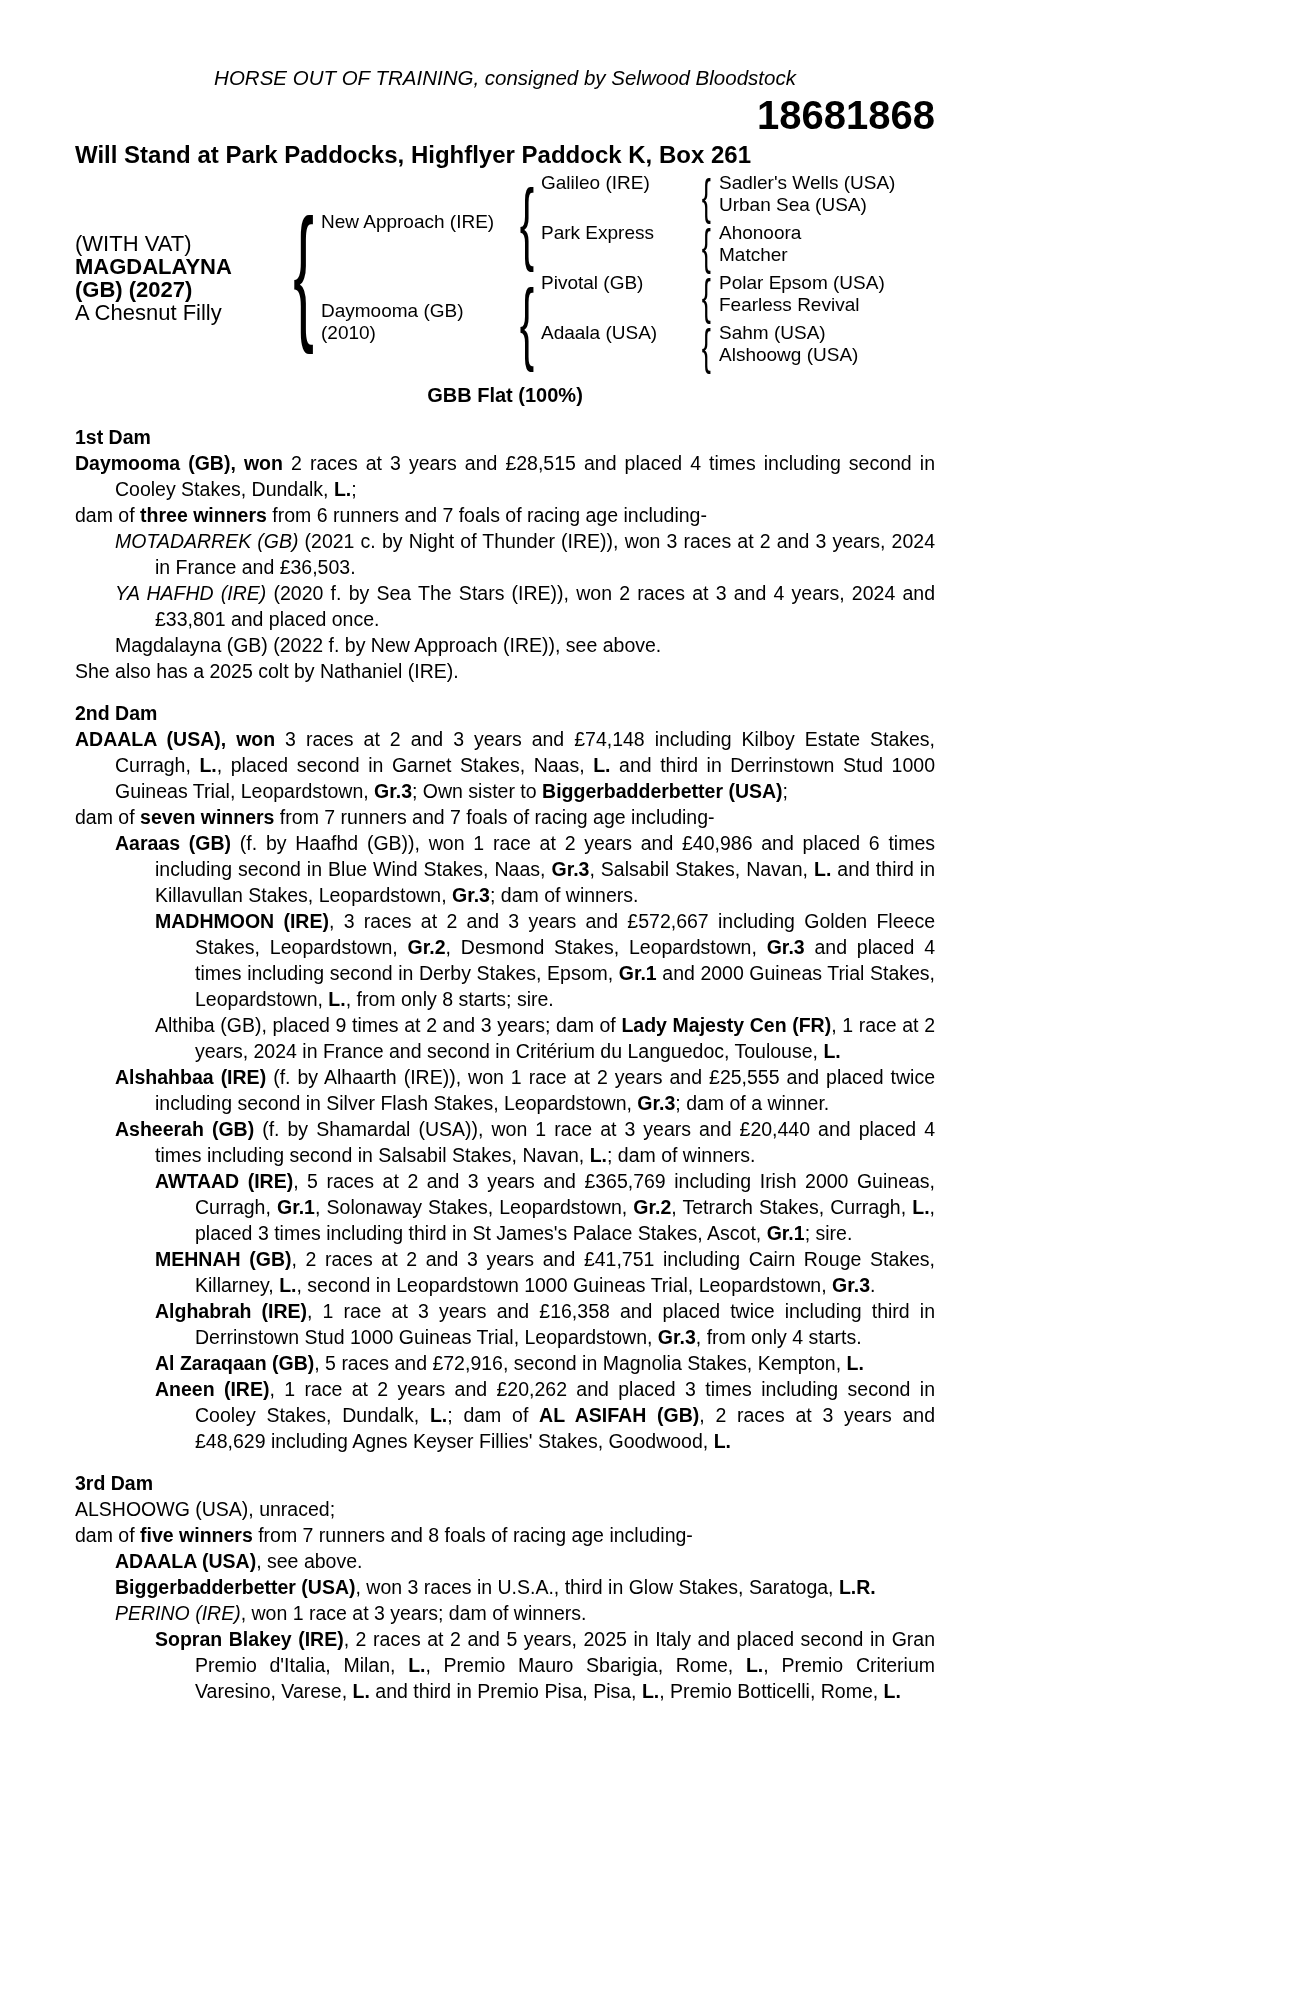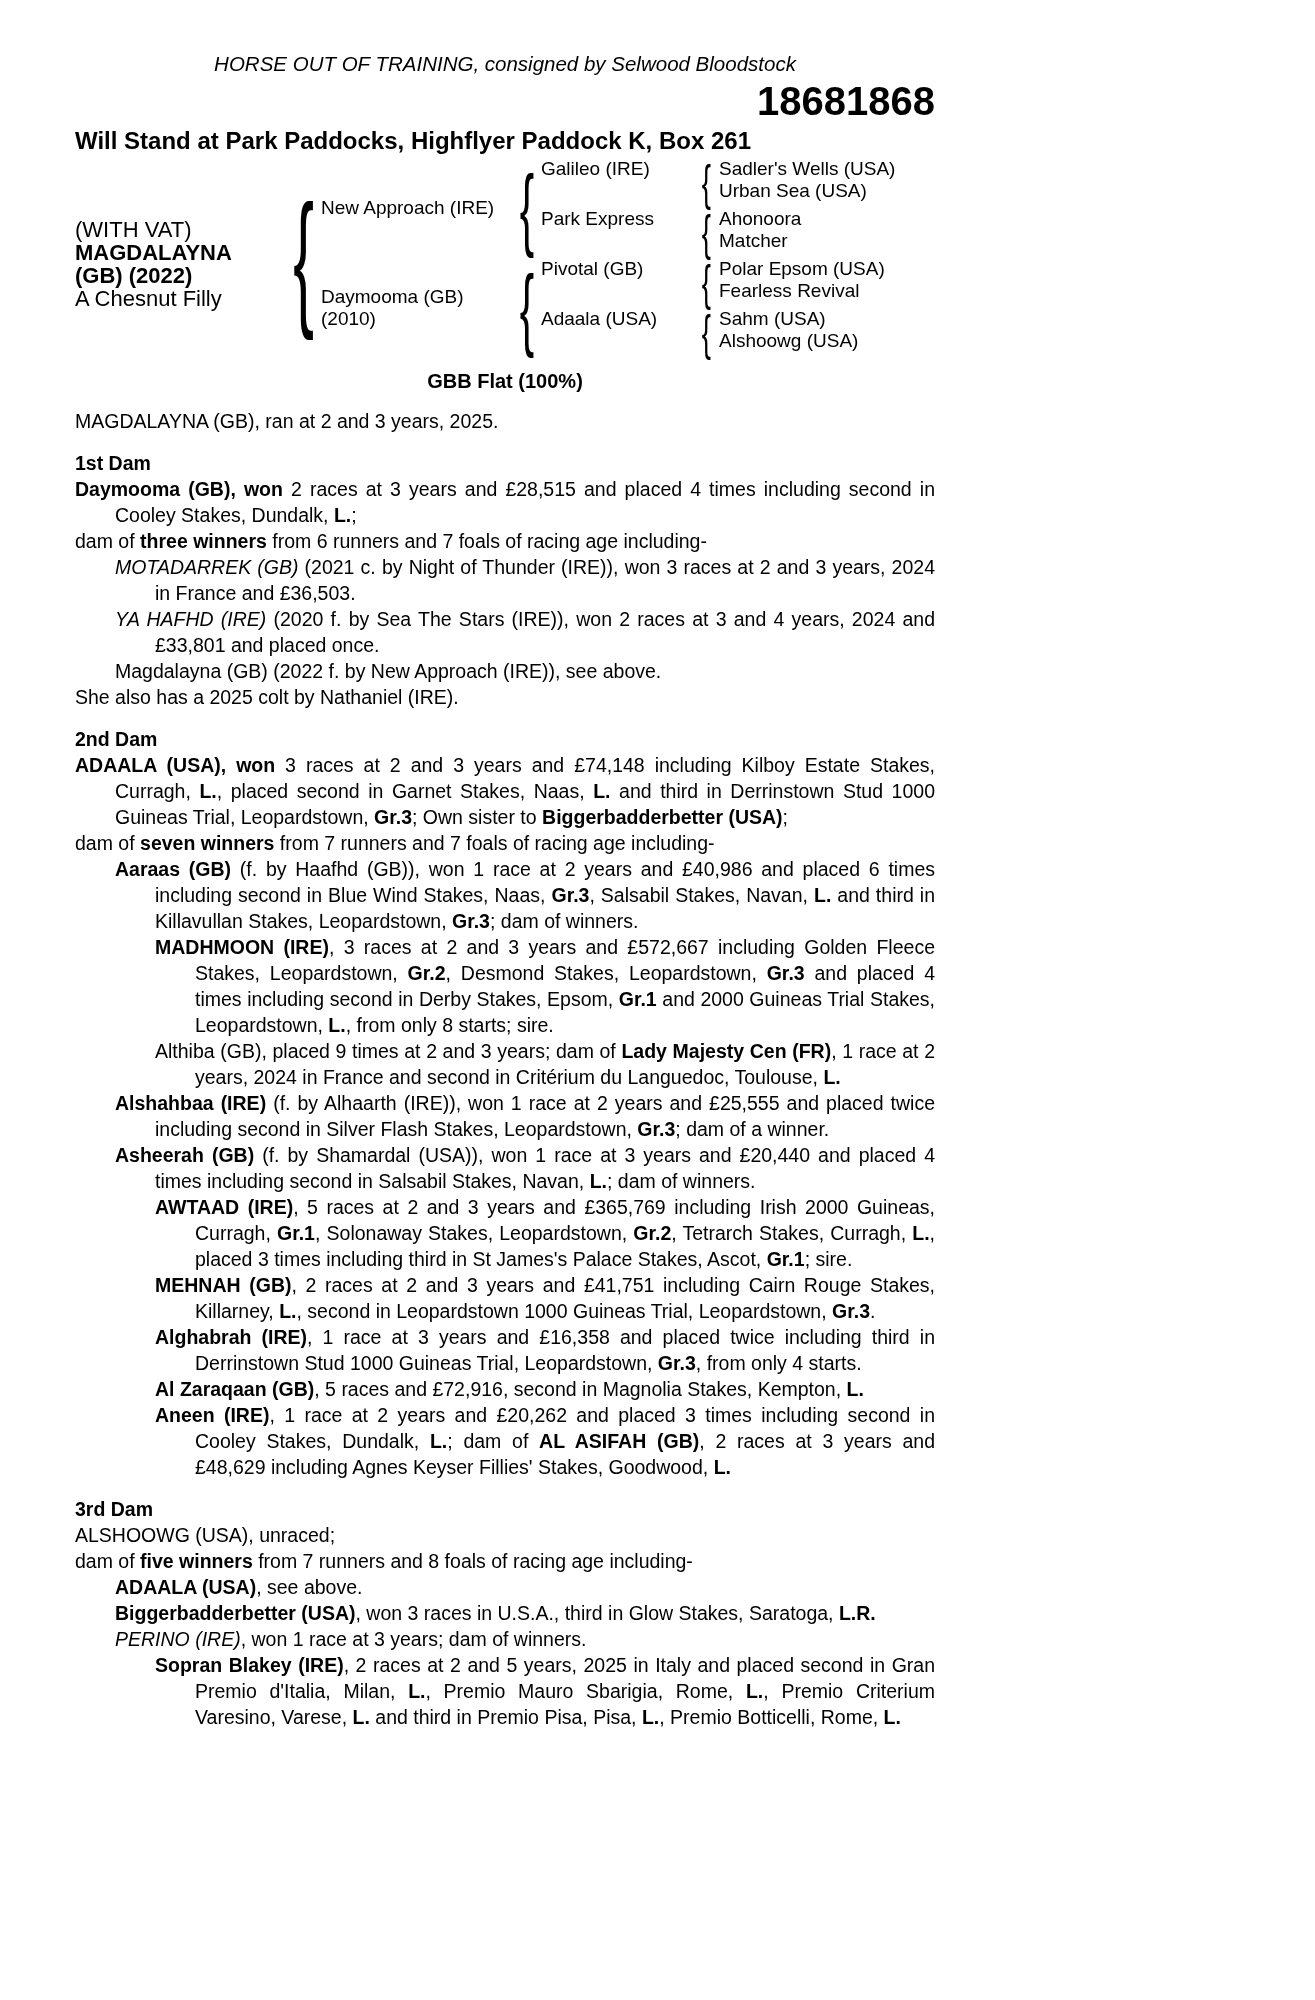--- a/index.html
+++ b/index.html
@@ -9,21 +9,21 @@
     width: 1315px;
     height: 2000px;
     background: #ffffff;
     color: #000000;
     font-family: "Liberation Sans", sans-serif;
     overflow: hidden;
   }
   .content {
     position: absolute;
     left: 75px;
-    top: 51px;
+    top: 65px;
     width: 860px;
     font-size: 19.5px;
     line-height: 26px;
   }
   .consignment {
     text-align: center;
     font-style: italic;
     font-size: 20.5px;
   }
   .lot-row {
@@ -94,21 +94,21 @@
       <span>1868</span>
       <span>1868</span>
     </div>
 
     <div class="stand">Will Stand at Park Paddocks, Highflyer Paddock K, Box 261</div>
 
     <div class="pedigree">
       <div class="ped-left">
         <div>(WITH VAT)</div>
         <div class="bold">MAGDALAYNA</div>
-        <div class="bold">(GB) (2022)</div>
+        <div class="bold">(GB) (2027)</div>
         <div>A Chesnut Filly</div>
       </div>
 
       <div class="brace b1">
           <span>{</span>
         </div>
 
       <div class="ped-col">
 
         <div class="ped-parent">
@@ -173,21 +173,20 @@
             </div>
           </div>
         </div>
 
       </div>
     </div>
 
     <div class="gbb">GBB Flat (100%)</div>
 
     <div id="sections">
-        <p class="para ind-0"><span>MAGDALAYNA (GB), ran at 2 and 3 years, 2025.</span></p>
         <div class="section-heading">1st Dam</div>
         <p class="para ind-0"><span class="bold">Daymooma (GB), won </span><span>2 races at 3 years and £28,515 and placed 4 times including second in Cooley Stakes, Dundalk, </span><span class="bold">L.</span><span>;</span></p>
         <p class="para ind-0"><span>dam of </span><span class="bold">three winners</span><span> from 6 runners and 7 foals of racing age including-</span></p>
         <p class="para ind-1"><span class="italic">MOTADARREK (GB)</span><span> (2021 c. by Night of Thunder (IRE)), won 3 races at 2 and 3 years, 2024 in France and £36,503.</span></p>
         <p class="para ind-1"><span class="italic">YA HAFHD (IRE)</span><span> (2020 f. by Sea The Stars (IRE)), won 2 races at 3 and 4 years, 2024 and £33,801 and placed once.</span></p>
         <p class="para ind-1"><span>Magdalayna (GB) (2022 f. by New Approach (IRE)), see above.</span></p>
         <p class="para ind-0"><span>She also has a 2025 colt by Nathaniel (IRE).</span></p>
         <div class="section-heading">2nd Dam</div>
         <p class="para ind-0"><span class="bold">ADAALA (USA), won </span><span>3 races at 2 and 3 years and £74,148 including Kilboy Estate Stakes, Curragh, </span><span class="bold">L.</span><span>, placed second in Garnet Stakes, Naas, </span><span class="bold">L.</span><span> and third in Derrinstown Stud 1000 Guineas Trial, Leopardstown, </span><span class="bold">Gr.3</span><span>; Own sister to </span><span class="bold">Biggerbadderbetter (USA)</span><span>;</span></p>
         <p class="para ind-0"><span>dam of </span><span class="bold">seven winners</span><span> from 7 runners and 7 foals of racing age including-</span></p>

